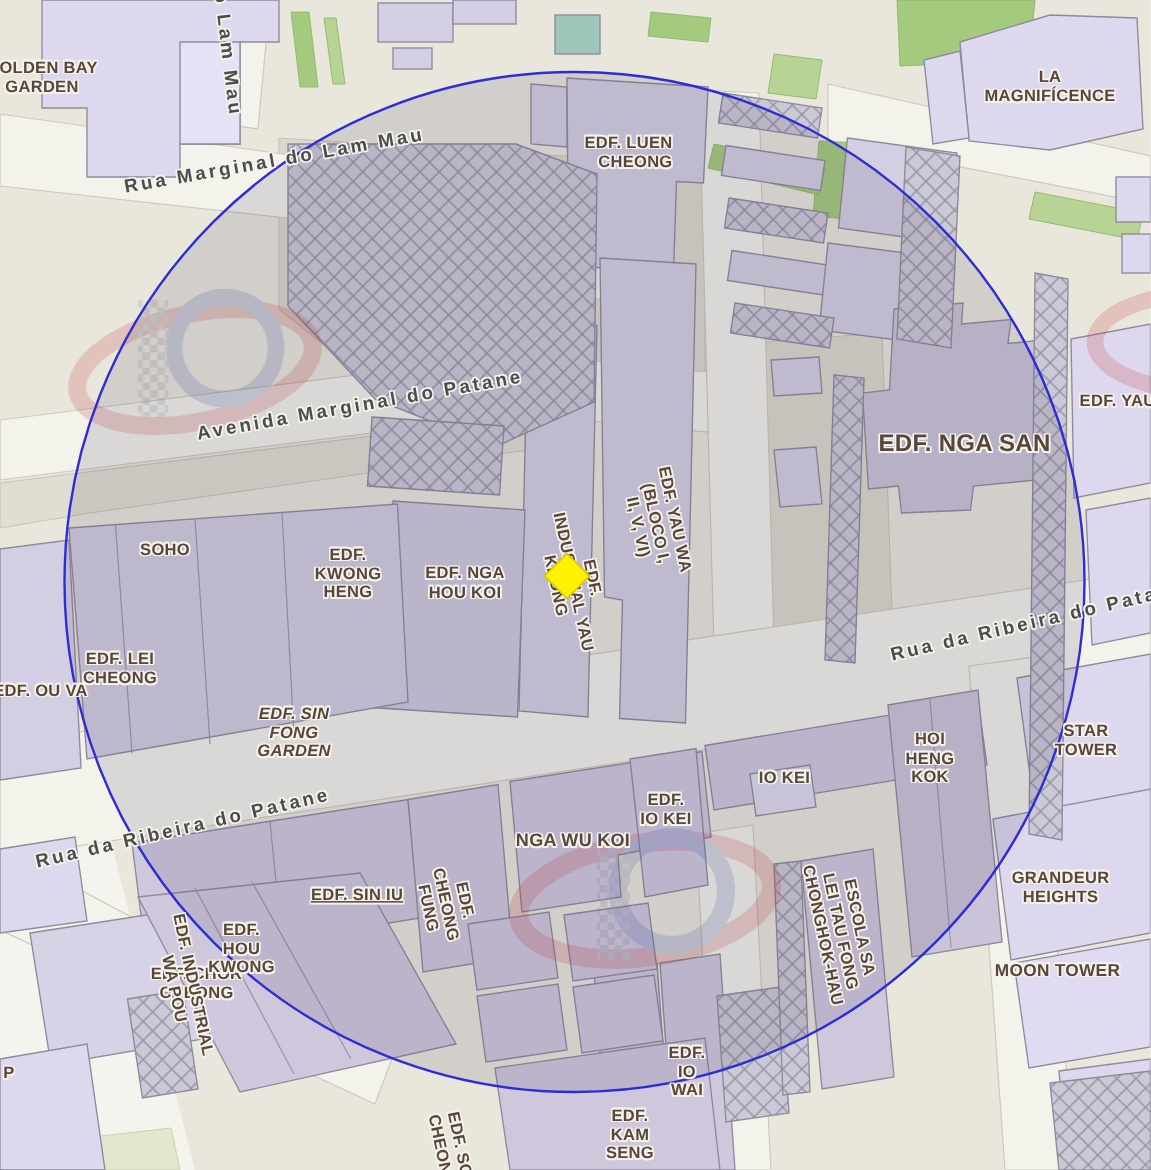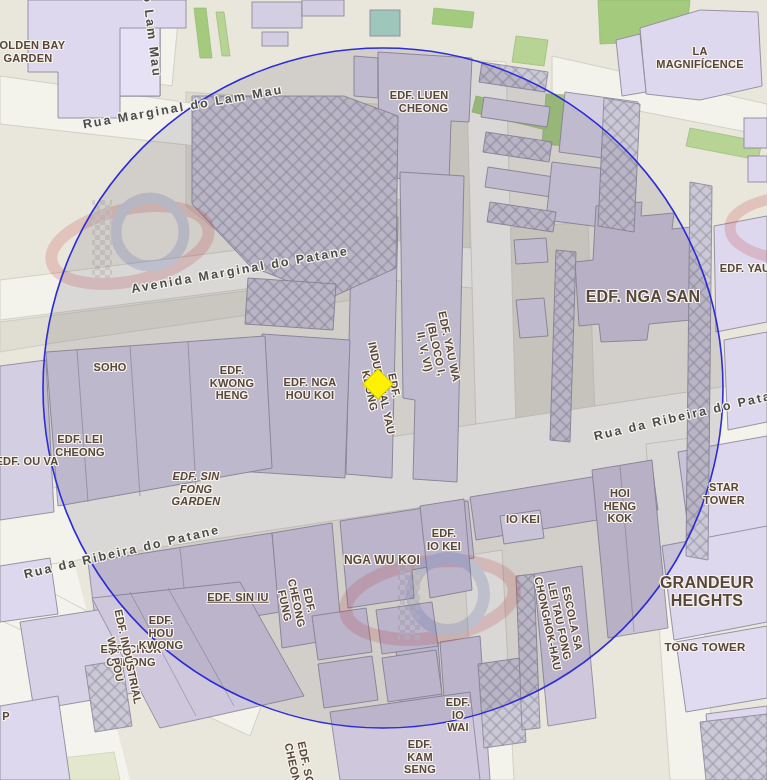--- a/index.html
+++ b/index.html
@@ -247,26 +247,26 @@
       <div class="lbl bldg" style="left: 297px; top: 603px; transform: translate(-50%, -50%) rotate(78deg);">
         <div>EDF.</div>
         <div>CHEONG</div>
         <div>FUNG</div>
       </div>
       <div class="lbl bldg" style="left: 560px; top: 621px; transform: translate(-50%, -50%) rotate(78deg);">
         <div>ESCOLA SA</div>
         <div>LEI TAU FONG</div>
         <div>CHONGHOK-HAU</div>
       </div>
-      <div class="lbl bldg" style="font-size: 16px; left: 707px; top: 592px; transform: translate(-50%, -50%) rotate(0deg);">
+      <div class="lbl bldg" style="font-size: 11px; left: 707px; top: 592px; transform: translate(-50%, -50%) rotate(0deg);">
         <div>GRANDEUR</div>
         <div>HEIGHTS</div>
       </div>
       <div class="lbl bldg" style="font-size: 11.5px; left: 705px; top: 648px; transform: translate(-50%, -50%) rotate(0deg);">
-        <div>TONG TOWER</div>
+        <div>MOON TOWER</div>
       </div>
       <div class="lbl bldg" style="left: 97px; top: 656px; transform: translate(-50%, -50%) rotate(0deg); margin-left: 34px;">
         <div>EDF. CHOR</div>
         <div>CHEONG</div>
       </div>
       <div class="lbl bldg" style="left: 161px; top: 633px; transform: translate(-50%, -50%) rotate(0deg);">
         <div>EDF.</div>
         <div>HOU</div>
         <div>KWONG</div>
       </div>

